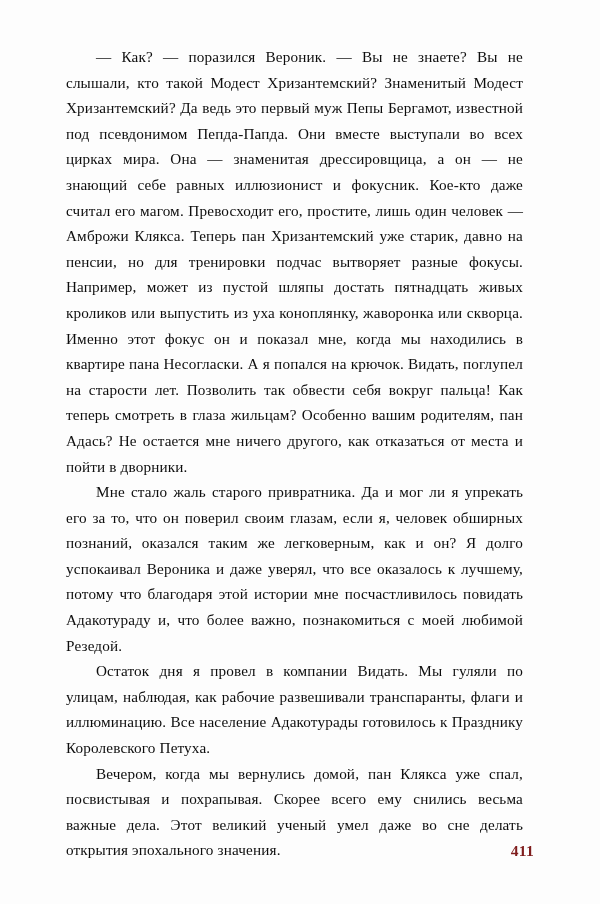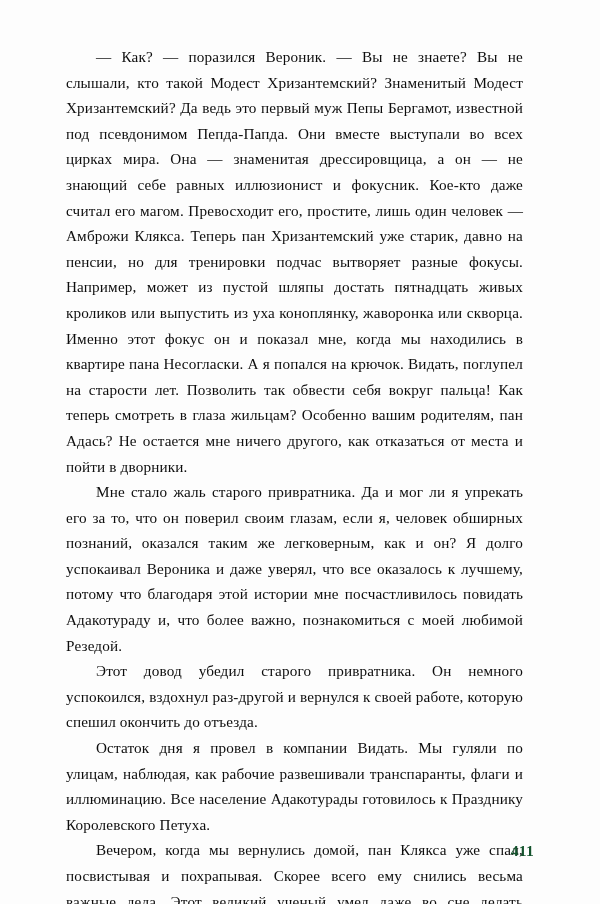--- a/index.html
+++ b/index.html
@@ -39,29 +39,28 @@
   .para.first {
     text-indent: 30px;
   }
   .pagenum {
     position: absolute;
     right: 66px;
     bottom: 44px;
     font-size: 15.5px;
     font-weight: bold;
     letter-spacing: 0.02em;
-    color: #14532d;
+    color: #7f1d1d;
   }
 </style>
 </head>
 <body>
 
 <div class="page">
   <div class="textblock">
     <p class="para first">— Как? — поразился Вероник. — Вы не знаете? Вы не слышали, кто такой Модест Хризантемский? Знаменитый Модест Хризантемский? Да ведь это первый муж Пепы Бергамот, известной под псевдонимом Пепда-Папда. Они вместе выступали во всех цирках мира. Она — знаменитая дрессировщица, а он — не знающий себе равных иллюзионист и фокусник. Кое-кто даже считал его магом. Превосходит его, простите, лишь один человек — Амброжи Клякса. Теперь пан Хризантемский уже старик, давно на пенсии, но для тренировки подчас вытворяет разные фокусы. Например, может из пустой шляпы достать пятнадцать живых кроликов или выпустить из уха коноплянку, жаворонка или скворца. Именно этот фокус он и показал мне, когда мы находились в квартире пана Несогласки. А я попался на крючок. Видать, поглупел на старости лет. Позволить так обвести себя вокруг пальца! Как теперь смотреть в глаза жильцам? Особенно вашим родителям, пан Адась? Не остается мне ничего другого, как отказаться от места и пойти в дворники.</p>
     <p class="para">Мне стало жаль старого привратника. Да и мог ли я упрекать его за то, что он поверил своим глазам, если я, человек обширных познаний, оказался таким же легковерным, как и он? Я долго успокаивал Вероника и даже уверял, что все оказалось к лучшему, потому что благодаря этой истории мне посчастливилось повидать Адакотураду и, что более важно, познакомиться с моей любимой Резедой.</p>
-    <p class="para">Этот довод убедил старого привратника. Он немного успокоился, вздохнул раз-другой и вернулся к своей работе, которую спешил окончить до отъезда.</p>
     <p class="para">Остаток дня я провел в компании Видать. Мы гуляли по улицам, наблюдая, как рабочие развешивали транспаранты, флаги и иллюминацию. Все население Адакотурады готовилось к Празднику Королевского Петуха.</p>
     <p class="para">Вечером, когда мы вернулись домой, пан Клякса уже спал, посвистывая и похрапывая. Скорее всего ему снились весьма важные дела. Этот великий ученый умел даже во сне делать открытия эпохального значения.</p>
 
   </div>
   <div class="pagenum">411</div>
 </div>
 
 </body></html>

